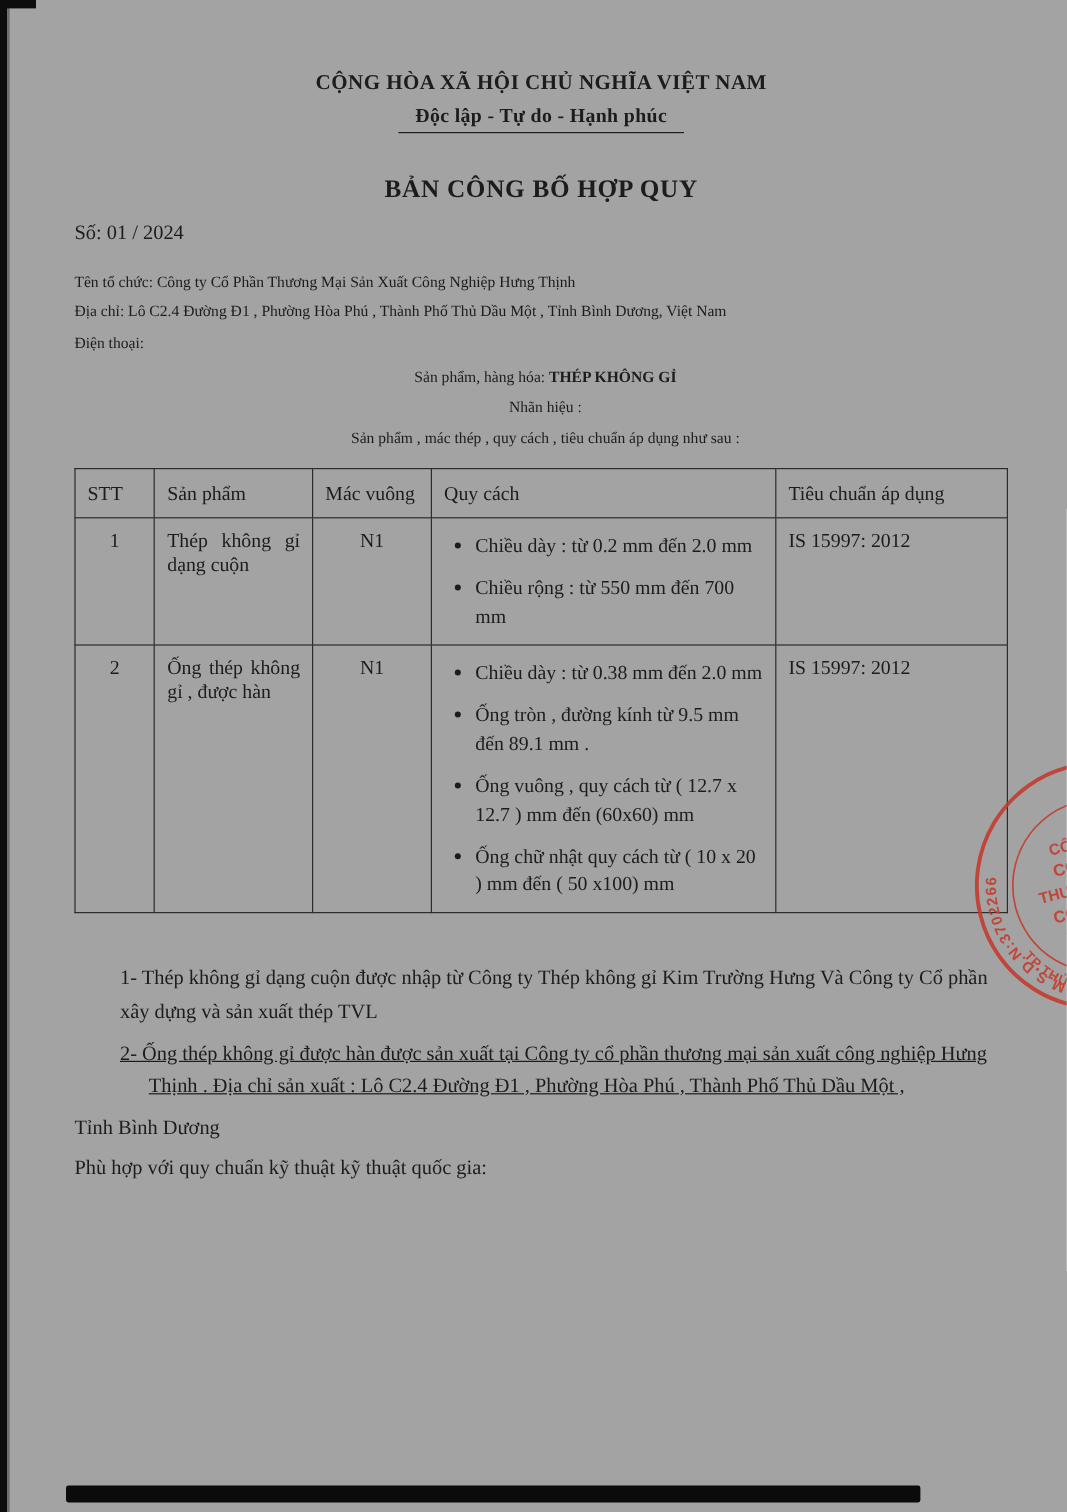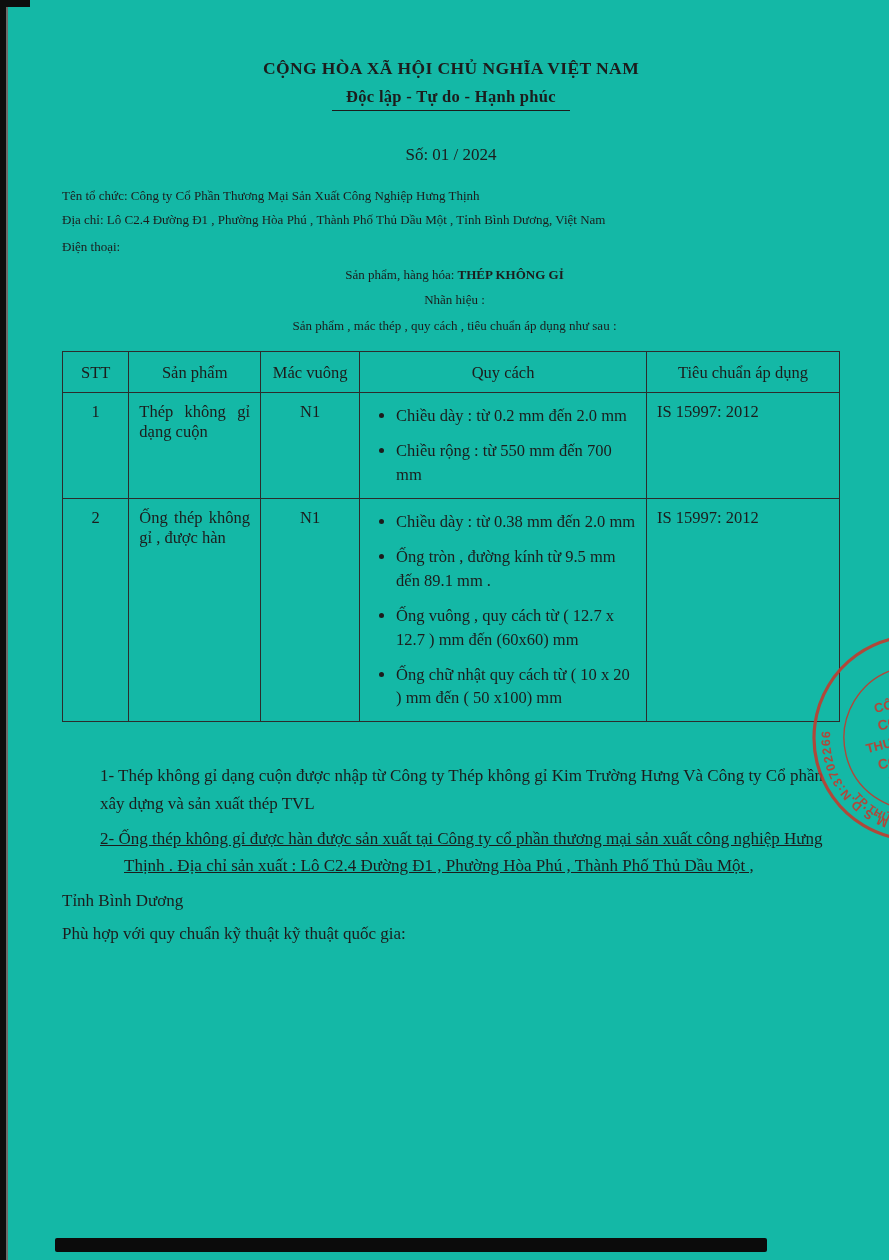--- a/index.html
+++ b/index.html
@@ -1,56 +1,56 @@
 <!DOCTYPE html>
 <html lang="vi"><head>
 <meta charset="utf-8">
 <style>
   html,body{margin:0;padding:0;background:#e8e8e8;}
   .page{
     position:relative;
     width:889px;height:1260px;
     margin:0 auto;
-    background:#14b8a6;
+    background:#a3a3a3;
     overflow:hidden;
     font-family:"Liberation Serif","DejaVu Serif",serif;
     color:#1c1c1c;
   }
   
   .edge-left{position:absolute;left:0;top:0;width:6px;height:1260px;background:#0d0d0d;}
   .edge-left2{position:absolute;left:6px;top:0;width:2px;height:1260px;background:#6b6b68;}
   .edge-topmark{position:absolute;left:0;top:0;width:30px;height:7px;background:#0d0d0d;}
   .edge-bottom{position:absolute;left:55px;top:1238px;width:712px;height:14px;background:#0b0b0b;border-radius:2px;}
 
   .content{position:absolute;left:62px;top:58px;width:778px;}
 
   .nat-title{font-size:17.5px;font-weight:bold;text-align:center;letter-spacing:.4px;margin:0 0 8px 0;}
   .motto-wrap{text-align:center;margin:0 0 34px 0;}
   .motto{display:inline-block;font-size:16.5px;font-weight:bold;border-bottom:1.8px solid #1c1c1c;padding:0 14px 3px 14px;letter-spacing:.3px;}
 
   .doc-title{font-size:21px;font-weight:bold;text-align:center;letter-spacing:.6px;margin:0 0 14px 0;}
-  .doc-number{font-size:17px;text-align:center;margin:0 0 20px 0;}
+  .doc-number{font-size:17px;text-align:left;margin:0 0 20px 0;}
 
   .body-par{font-size:13px;line-height:1.72;margin:0;}
   .par-org{margin-bottom:2px;}
   .par-phone{margin:4px 0 6px 0;}
   .par-indent{padding-left:7px;margin:3px 0;text-align:center;}
 
   table.spec{
     border-collapse:collapse;
     width:778px;
     margin-top:14px;
     font-size:16.5px;
   }
   table.spec th, table.spec td{
     border:1.4px solid #2c2c2c;
     vertical-align:top;
     padding:9px 10px;
   }
-  table.spec th{font-weight:normal;text-align:center;padding-top:11px;margin-left:37px;}
+  table.spec th{font-weight:normal;text-align:left;padding-top:11px;margin-left:37px;}
   th.c-stt,td.c-stt{width:44px;text-align:center;}
   th.c-sp,td.c-sp{width:108px;}
   td.c-sp{text-align:justify;}
   th.c-mac,td.c-mac{width:76px;}
   td.c-mac{text-align:center;}
   th.c-qc,td.c-qc{width:260px;}
   th.c-tc,td.c-tc{width:168px;}
   ul.spec-list{margin:2px 0 2px 0;padding-left:26px;}
   ul.spec-list li{margin:2px 0 11px 0;line-height:1.45;}
   ul.spec-list li:last-child{margin-bottom:2px;}
@@ -76,20 +76,21 @@
   <div class="edge-topmark"></div>
   <div class="edge-bottom"></div>
 
   <div class="content">
 
     <p class="nat-title">CỘNG HÒA XÃ HỘI CHỦ NGHĨA VIỆT NAM</p>
     <div class="motto-wrap">
       <span class="motto">Độc lập - Tự do - Hạnh phúc</span>
     </div>
 
+    <p class="doc-title">BẢN CÔNG BỐ HỢP QUY</p>
     <p class="doc-number">Số: 01 / 2024</p>
 
     <p class="body-par par-org">Tên tổ chức: Công ty Cổ Phần Thương Mại Sản Xuất Công Nghiệp Hưng Thịnh</p>
     <p class="body-par">Địa chỉ: Lô C2.4 Đường Đ1 , Phường Hòa Phú , Thành Phố Thủ Dầu Một , Tỉnh Bình Dương, Việt Nam</p>
     <p class="body-par par-phone">Điện thoại:</p>
     <p class="body-par par-indent"><span>Sản phẩm, hàng hóa: </span><b>THÉP KHÔNG GỈ</b></p>
     <p class="body-par par-indent">Nhãn hiệu :</p>
     <p class="body-par par-indent">Sản phẩm , mác thép , quy cách , tiêu chuẩn áp dụng như sau :</p>
 
     <table class="spec">

